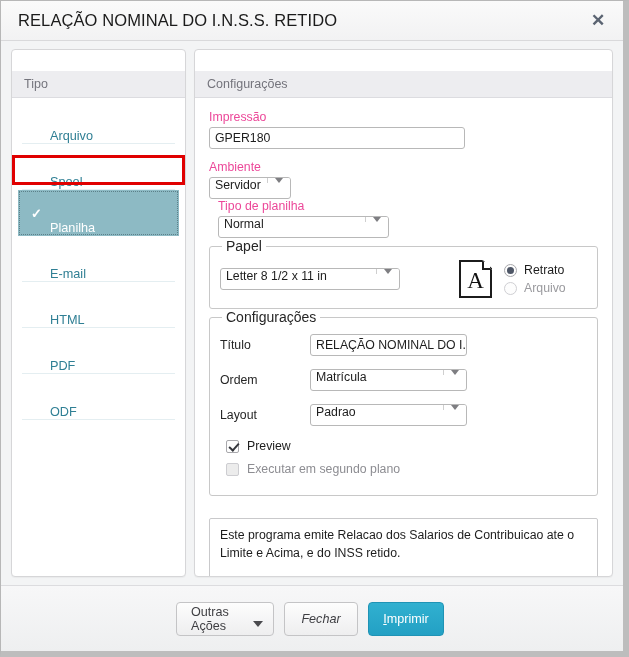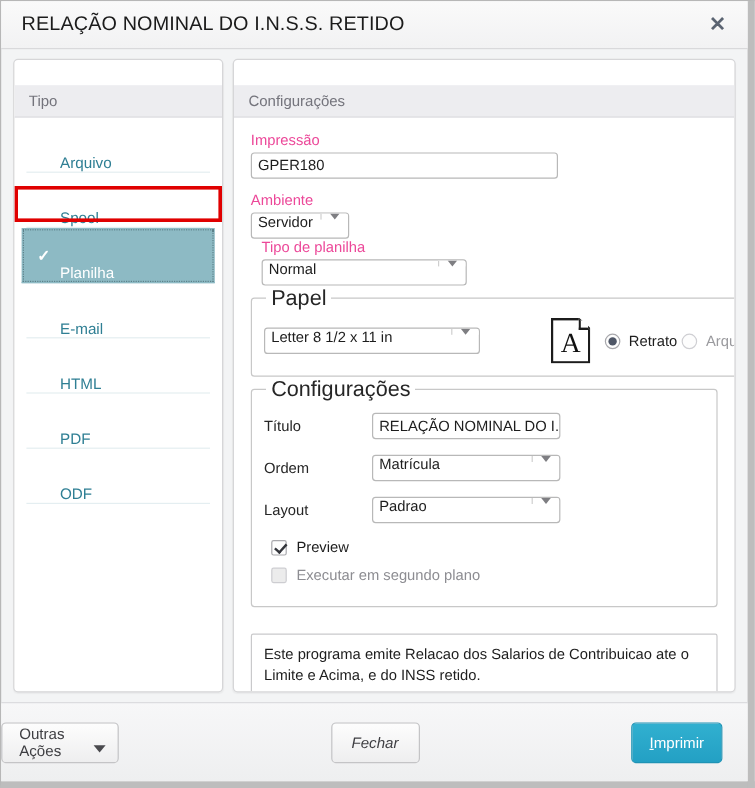--- a/index.html
+++ b/index.html
@@ -234,21 +234,21 @@
 
   
   fieldset.group {
     border: 1px solid #c8c8c8;
     border-radius: 3px;
     margin: 0;
     padding: 6px 10px 10px 10px;
     box-sizing: border-box;
   }
   fieldset.group > legend {
-    font-size: 18px;
+    font-size: 14px;
     color: #262626;
     padding: 0 4px;
     margin-left: 2px;
   }
   .papel-group { margin-top: 14px; }
   .papel-inner {
     display: flex;
     align-items: center;
   }
   .papel-select { width: 180px; }
@@ -289,20 +289,21 @@
     font-size: 23px;
     color: #111;
     line-height: 1;
     padding-top: 2px;
     box-sizing: border-box;
   }
 
   .orient-col {
     margin-left: 12px;
     display: flex;
+    flex-direction: column;
     gap: 4px;
   }
   .radio-row {
     display: flex;
     align-items: center;
     font-size: 12.3px;
     cursor: pointer;
   }
   .radio {
     width: 13px; height: 13px;
@@ -392,22 +393,22 @@
 
   
   .footer {
     flex: 0 0 66px;
     height: 66px;
     background: linear-gradient(to bottom, #f7f7f8 0%, #eeeff0 100%);
     border-top: 1px solid #dcdcdf;
     margin-top: 8px;
     display: flex;
     align-items: center;
-    justify-content: space-between;
-    padding-right: 21px;
+    justify-content: center;
+    padding-right: 4px;
     box-sizing: border-box;
     gap: 10px;
   }
   .btn {
     height: 34px;
     border-radius: 4px;
     font-size: 12.6px;
     display: flex;
     align-items: center;
     justify-content: center;

